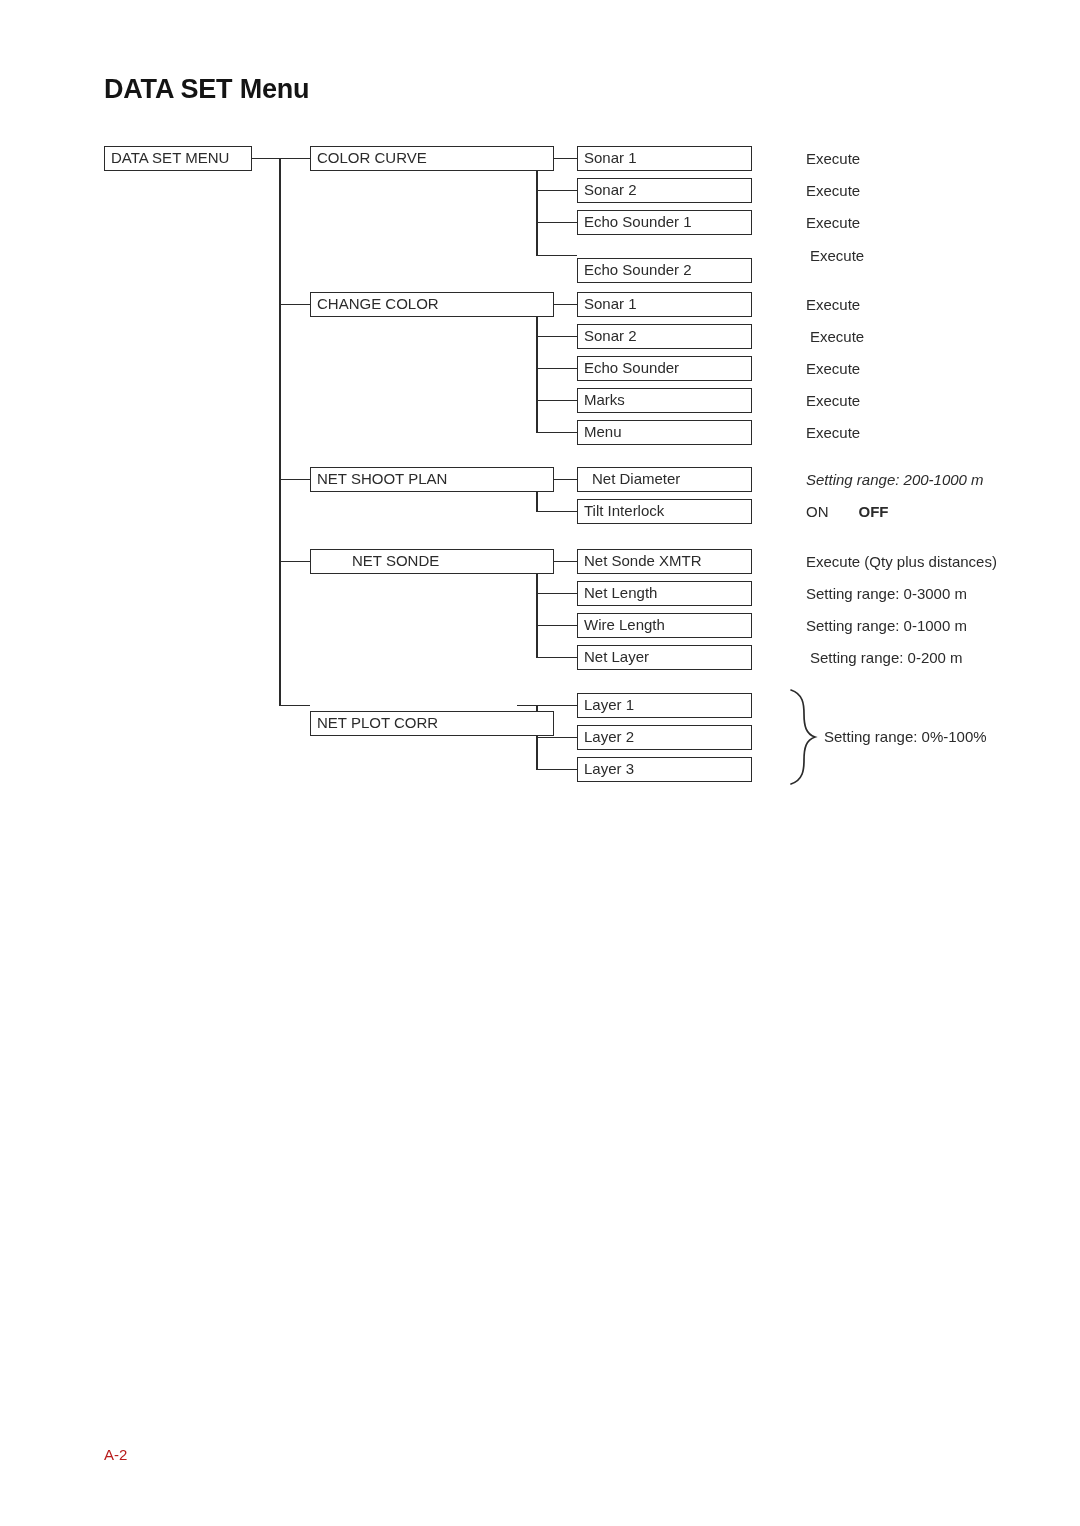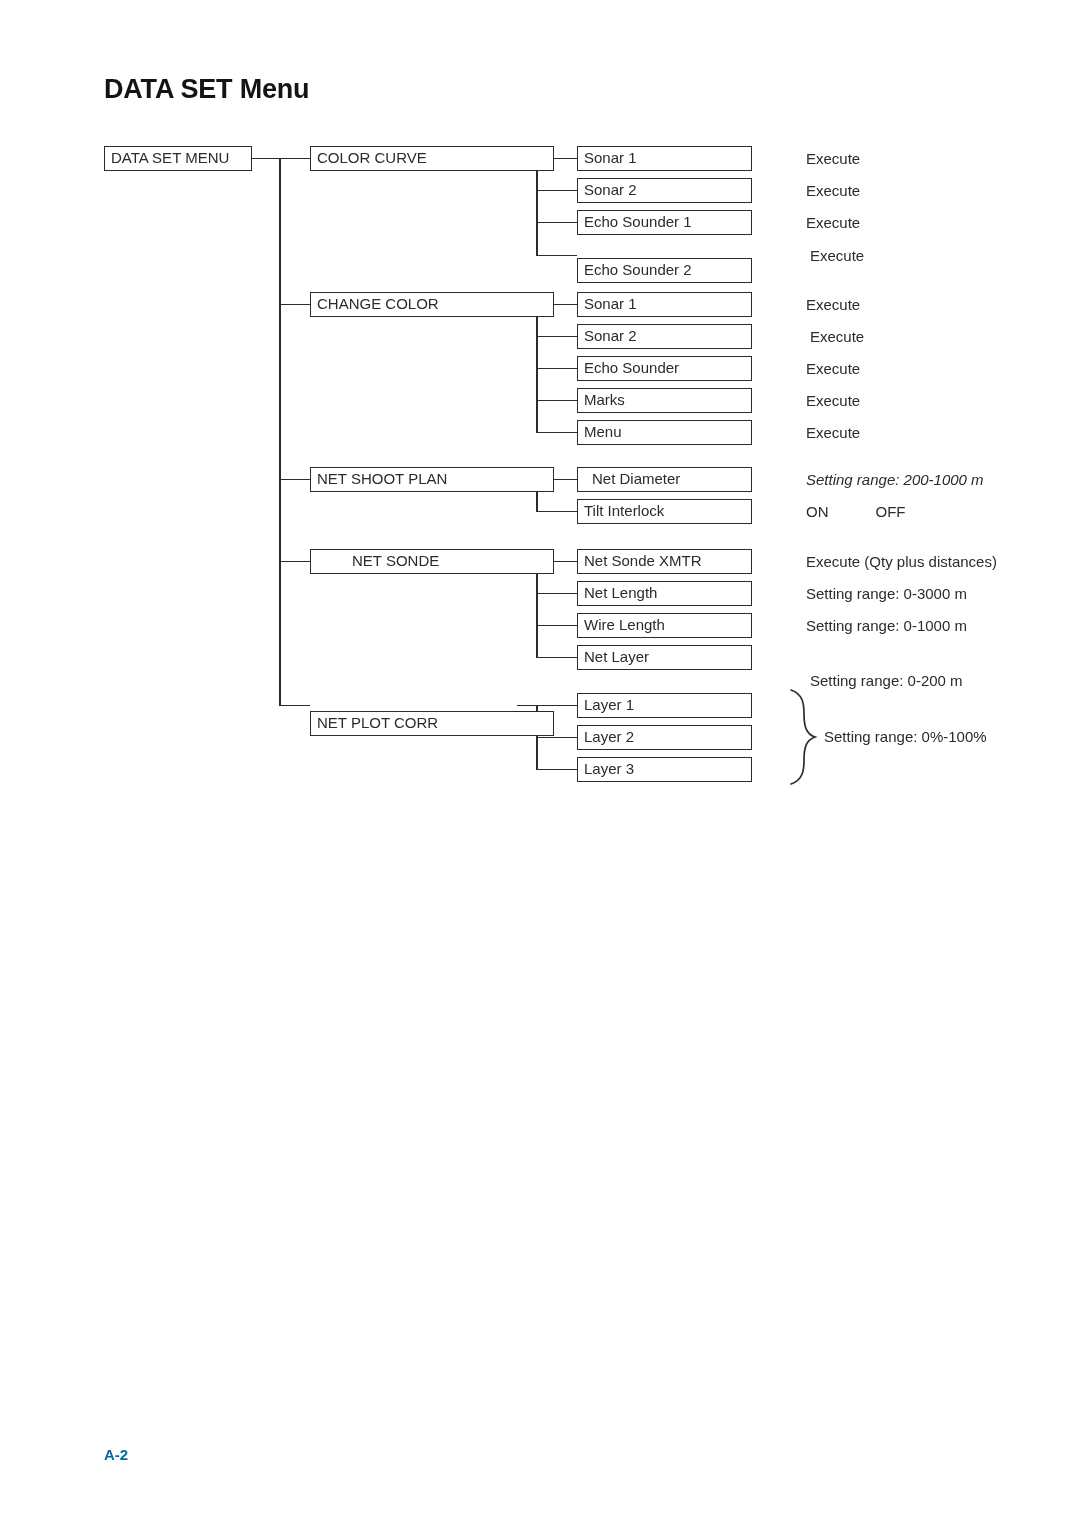--- a/index.html
+++ b/index.html
@@ -34,22 +34,22 @@
     color: #141414;
     white-space: nowrap;
   }
 
   
   .page-footer {
     position: absolute;
     left: 104px;
     top: 1446px;
     font-size: 15px;
-    font-weight: bold;
-    color: #0369a1;
+    font-weight: normal;
+    color: #b91c1c;
     white-space: nowrap;
   }
 
   
   .diagram {
     position: absolute;
     left: 0;
     top: 0;
     width: 1080px;
     height: 820px;
@@ -96,21 +96,21 @@
   }
   .onoff {
     position: absolute;
     left: 806px;
     font-size: 15px;
     color: #2b2b2b;
     white-space: nowrap;
     line-height: 25px;
     height: 25px;
   }
-  .onoff .off { margin-left: 47px; }
+  .onoff .off { margin-left: 30px; font-weight: bold; }
 </style>
 </head>
 <body>
 
 <div id="page">
 
   <div class="page-title">DATA SET Menu</div>
 
   <div class="diagram">
 
@@ -253,21 +253,21 @@
     <div class="note" style="top:581px;">Setting range: 0-3000 m</div>
 
     <div class="node lvl3" style="top:613px;">
       <span>Wire Length</span>
     </div>
     <div class="note" style="top:613px;">Setting range: 0-1000 m</div>
 
     <div class="node lvl3" style="top:645px;">
       <span>Net Layer</span>
     </div>
-    <div class="note" style="top:645px; left:810px;margin-top:23px;">Setting range: 0-200 m</div>
+    <div class="note" style="top:645px; left:810px;">Setting range: 0-200 m</div>
 
     <div class="node lvl3" style="top:693px;">
       <span>Layer 1</span>
     </div>
     <div class="node lvl3" style="top:725px;">
       <span>Layer 2</span>
     </div>
     <div class="node lvl3" style="top:757px;">
       <span>Layer 3</span>
     </div>

